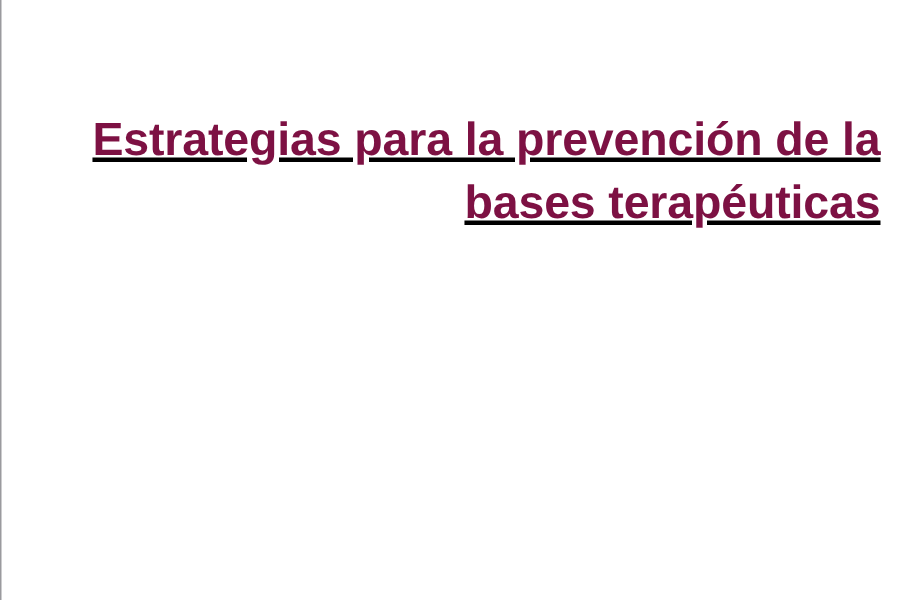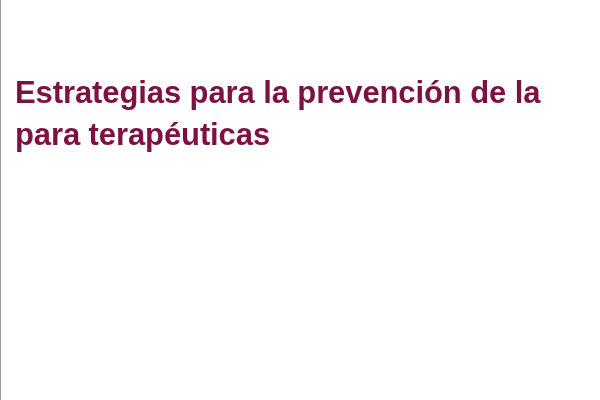--- a/index.html
+++ b/index.html
@@ -27,21 +27,22 @@
   }
 
   
   .title-block {
     position: absolute;
     top: 72px;
     left: 0;
     width: 600px;
     padding: 0 14px;
     box-sizing: border-box;
-    text-align: left;
+    text-align: right;
+    text-decoration: underline;
   }
 
   .title-line {
     display: block;
     color: #7d1143;
     font-family: "Liberation Sans", sans-serif;
     font-size: 31px;
     font-weight: bold;
     line-height: 42px;
     letter-spacing: -0.1px;
@@ -57,18 +58,18 @@
     height: 190px;
   }
 </style>
 </head>
 <body>
 
 <div class="slide">
 
   <div class="title-block">
     <span class="title-line">Estrategias para la prevención de la</span>
-    <span class="title-line">para terapéuticas</span>
+    <span class="title-line">bases terapéuticas</span>
   </div>
 
   <div class="slide-body"></div>
 
 </div>
 
 </body></html>

